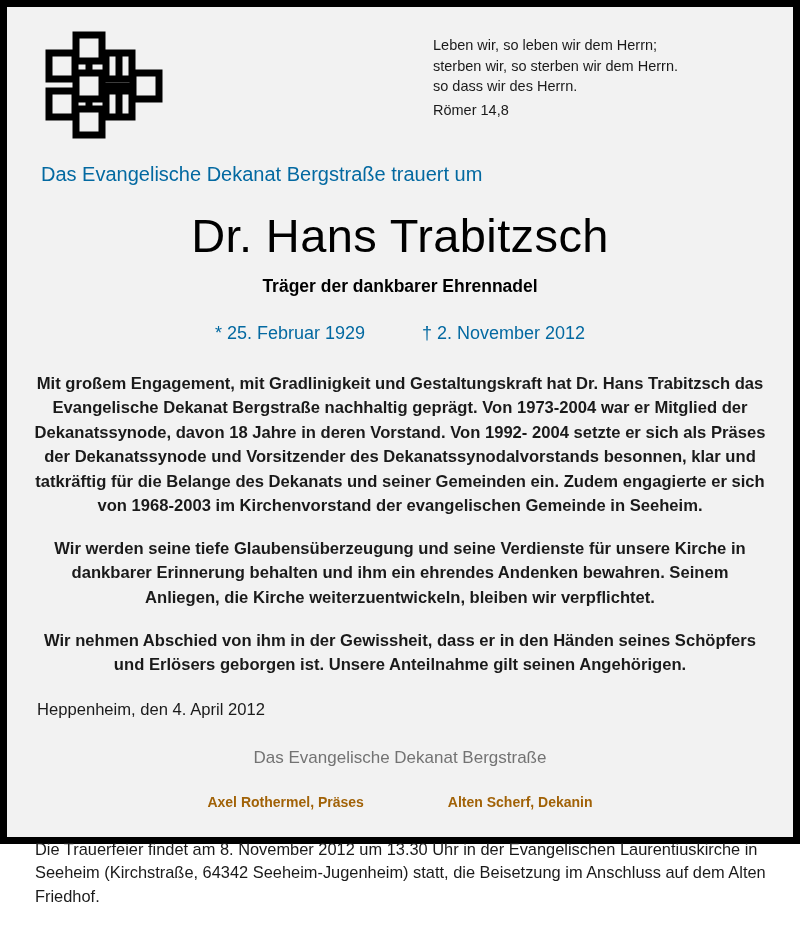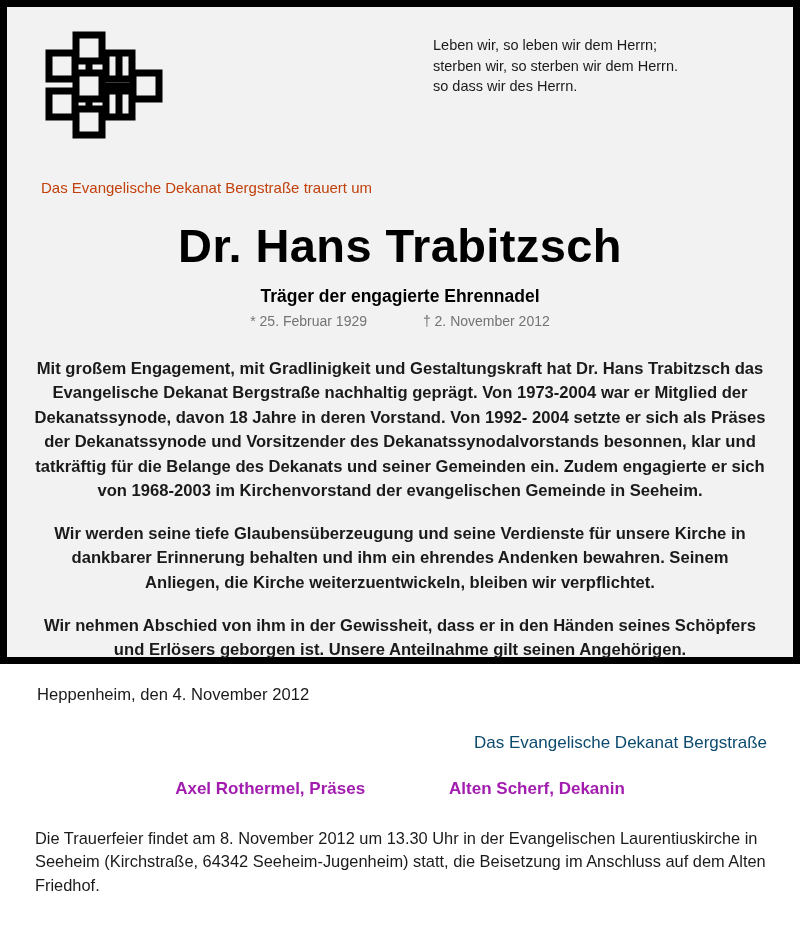--- a/index.html
+++ b/index.html
@@ -9,21 +9,21 @@
   }
   body {
     width: 800px;
     height: 935px;
     font-family: "Liberation Sans", sans-serif;
     color: #111111;
   }
   .obituary {
     box-sizing: border-box;
     width: 800px;
-    height: 664px;
+    height: 844px;
     border: 7px solid #000000;
     background: #f2f2f2;
     padding: 16px 26px 10px 26px;
     display: flex;
     flex-direction: column;
   }
   
   .header {
     display: flex;
     align-items: flex-start;
@@ -44,47 +44,47 @@
     color: #1a1a1a;
   }
   .verse div {
     white-space: nowrap;
   }
   .verse .source {
     margin-top: 3px;
   }
   
   .intro {
-    margin-top: 28px;
-    font-size: 15px;
-    color: #c2410c;
+    margin-top: 12px;
+    font-size: 20px;
+    color: #0369a1;
     padding-left: 8px;
   }
   
   .name {
     text-align: center;
     font-size: 47px;
-    font-weight: bold;
+    font-weight: normal;
     letter-spacing: 0.4px;
     margin-top: 22px;
     color: #000000;
   }
   .honor {
     text-align: center;
     font-size: 17.5px;
     font-weight: bold;
     line-height: 1.35;
     margin-top: 12px;
     color: #000000;
   }
   .dates {
     text-align: center;
-    font-size: 14px;
-    margin-top: 4px;
-    color: #737373;
+    font-size: 18px;
+    margin-top: 24px;
+    color: #0369a1;
   }
   .dates .birth { margin-right: 52px; }
   
   .body-text {
     margin-top: 28px;
     font-size: 16.6px;
     line-height: 1.48;
     color: #1a1a1a;
     font-weight: bold;
   }
@@ -92,33 +92,33 @@
     margin: 0 0 18px 0;
     text-align: center;
   }
   .place-date {
     font-size: 16.6px;
     color: #1a1a1a;
     margin-top: 4px;
     padding-left: 4px;
   }
   .org {
-    text-align: right;
+    text-align: center;
     font-size: 17px;
     margin-top: 28px;
-    color: #0c4a6e;
+    color: #737373;
   }
   .signatures {
     display: flex;
     justify-content: center;
     gap: 84px;
-    font-size: 17px;
+    font-size: 14px;
     font-weight: bold;
     margin-top: 26px;
-    color: #a21caf;
+    color: #a16207;
   }
   .footer {
     margin-top: 28px;
     font-size: 16.4px;
     line-height: 1.45;
     color: #1a1a1a;
     padding-left: 2px;
   }
 </style>
 </head>
@@ -139,43 +139,44 @@
           <rect x="4" y="22" width="26" height="26"></rect>
           <rect x="31" y="42" width="26" height="26"></rect>
           <path d="M44 30 L44 42 M57 55 L88 55 M74 48 L74 22 M74 60 L74 86 M44 68 L44 78 M30 55 L31 55"></path>
         </g>
       </svg>
     </div>
     <div class="verse">
       <div>Leben wir, so leben wir dem Herrn;</div>
       <div>sterben wir, so sterben wir dem Herrn.</div>
       <div>so dass wir des Herrn.</div>
+      <div class="source">Römer 14,8</div>
     </div>
   </div>
 
   <div class="intro">Das Evangelische Dekanat Bergstraße trauert um</div>
 
   <div class="name">Dr. Hans Trabitzsch</div>
 
   <div class="honor">
-    <div>Träger der engagierte Ehrennadel</div>
+    <div>Träger der dankbarer Ehrennadel</div>
   </div>
 
   <div class="dates">
     <span class="birth">* 25. Februar 1929</span>
     <span class="death">† 2. November 2012</span>
   </div>
 
   <div class="body-text">
     <p>Mit großem Engagement, mit Gradlinigkeit und Gestaltungskraft hat Dr. Hans Trabitzsch das Evangelische Dekanat Bergstraße nachhaltig geprägt. Von 1973-2004 war er Mitglied der Dekanatssynode, davon 18 Jahre in deren Vorstand. Von 1992- 2004 setzte er sich als Präses der Dekanatssynode und Vorsitzender des Dekanatssynodalvorstands besonnen, klar und tatkräftig für die Belange des Dekanats und seiner Gemeinden ein. Zudem engagierte er sich von 1968-2003 im Kirchenvorstand der evangelischen Gemeinde in Seeheim.</p>
     <p>Wir werden seine tiefe Glaubensüberzeugung und seine Verdienste für unsere Kirche in dankbarer Erinnerung behalten und ihm ein ehrendes Andenken bewahren. Seinem Anliegen, die Kirche weiterzuentwickeln, bleiben wir verpflichtet.</p>
     <p>Wir nehmen Abschied von ihm in der Gewissheit, dass er in den Händen seines Schöpfers und Erlösers geborgen ist. Unsere Anteilnahme gilt seinen Angehörigen.</p>
   </div>
 
-  <div class="place-date">Heppenheim, den 4. November 2012</div>
+  <div class="place-date">Heppenheim, den 4. April 2012</div>
 
   <div class="org">Das Evangelische Dekanat Bergstraße</div>
 
   <div class="signatures">
     <div>Axel Rothermel, Präses</div>
     <div>Alten Scherf, Dekanin</div>
   </div>
 
   <div class="footer">Die Trauerfeier findet am 8. November 2012 um 13.30 Uhr in der Evangelischen Laurentiuskirche in Seeheim (Kirchstraße, 64342 Seeheim-Jugenheim) statt, die Beisetzung im Anschluss auf dem Alten Friedhof.</div>
 

